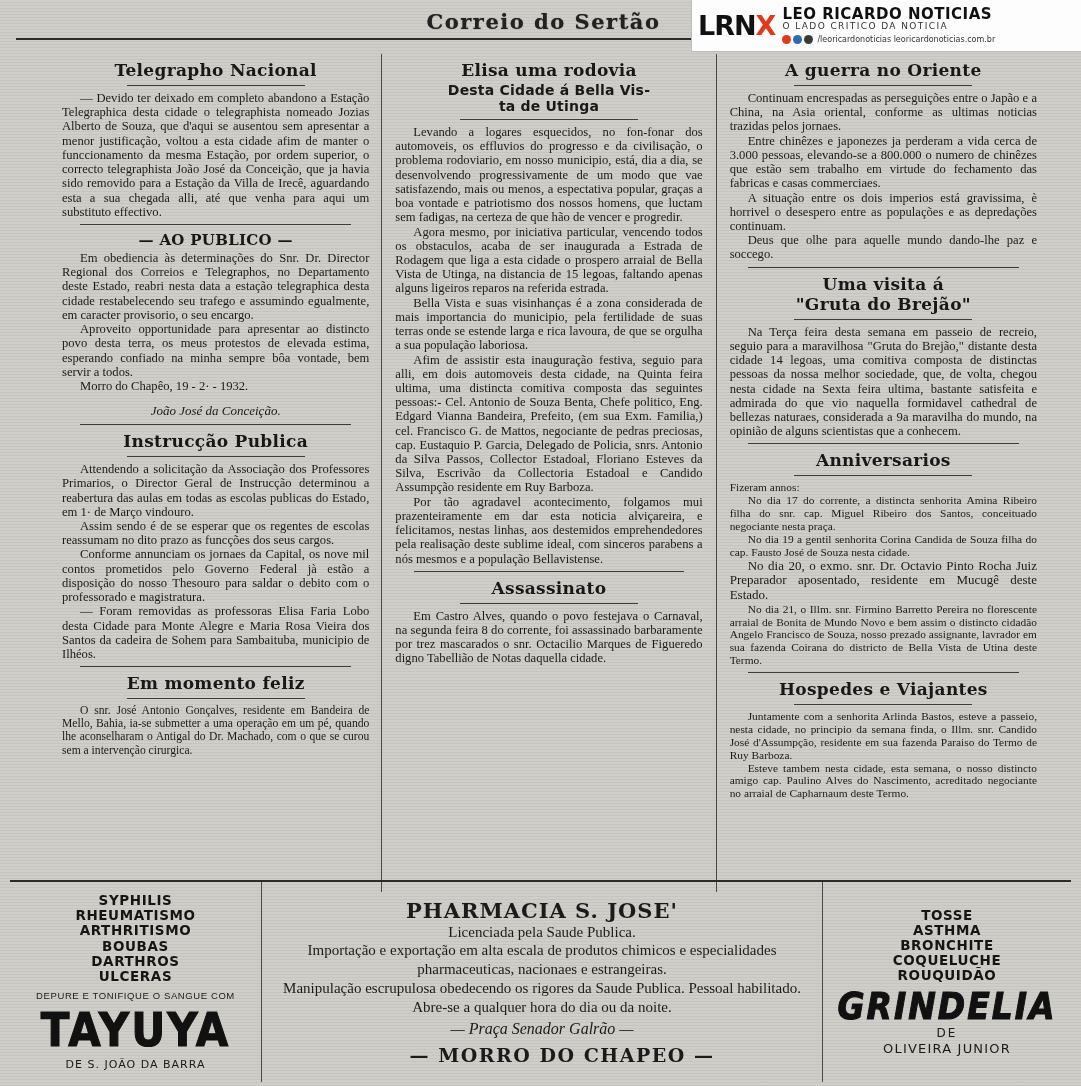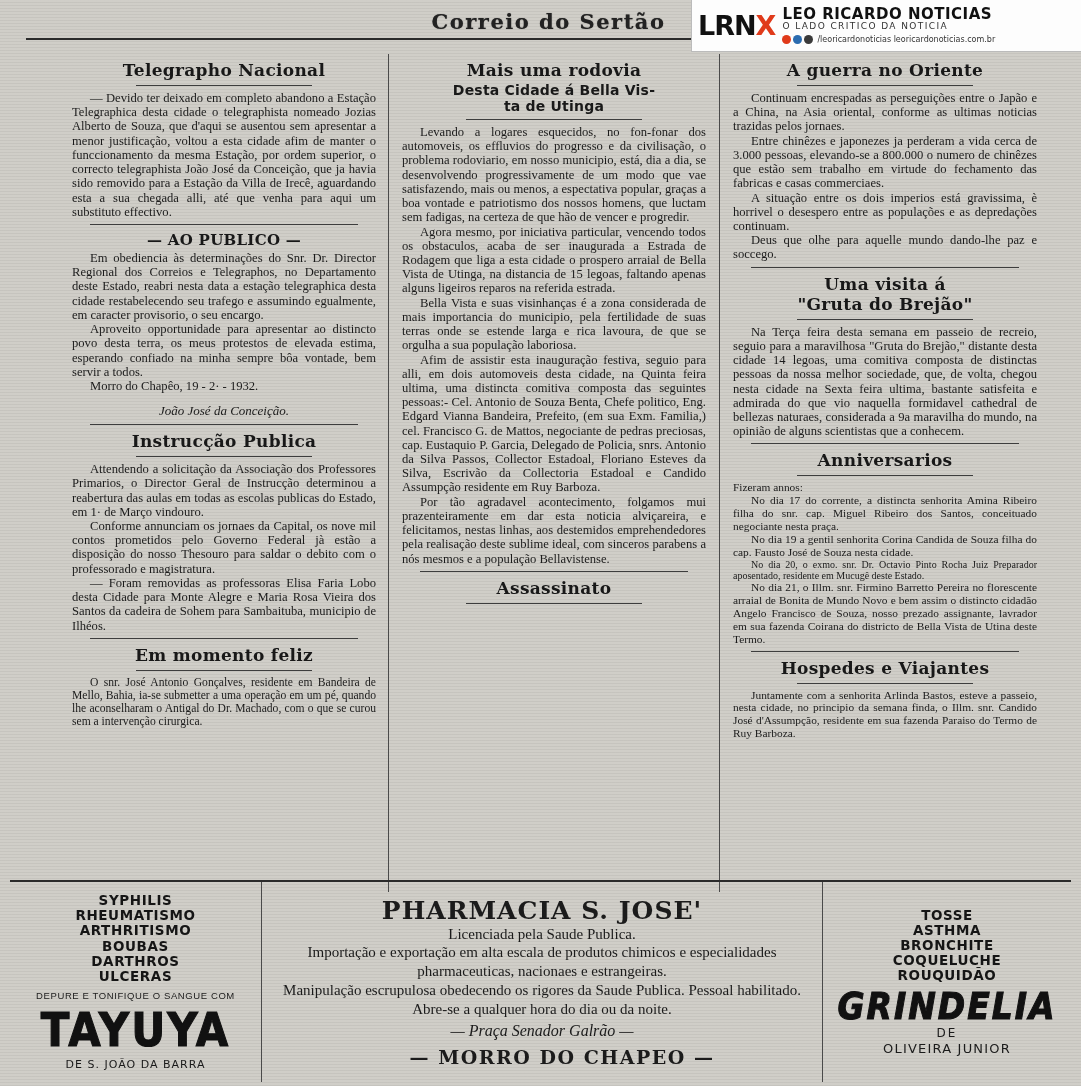--- a/index.html
+++ b/index.html
@@ -7,21 +7,21 @@
     width:1081px;height:1086px;overflow:hidden;
     font-family:"Liberation Serif", serif;
     color:#1b1b1b;
   }
   .page{
     position:relative;width:1081px;height:1086px;
     background:#cfcdc7;
     background-image:
       repeating-linear-gradient(0deg, rgba(0,0,0,0.045) 0px, rgba(0,0,0,0.045) 1px, rgba(255,255,255,0.02) 1px, rgba(255,255,255,0.02) 3px);
     box-sizing:border-box;
-    padding:6px 10px 0 26px;
+    padding:6px 10px 0 16px;
   }
   
   .masthead{
     position:relative;height:46px;
   }
   .masthead-title{
     text-align:center;
     font-family:"DejaVu Serif", serif;
     font-weight:bold;
     font-size:21px;
@@ -154,21 +154,21 @@
     margin-top:4px;
     transform:scaleY(1.12);
   }
   .bigword.g{font-size:40px;font-style:italic;}
   .smallfoot{
     font-family:"DejaVu Sans", sans-serif;
     font-size:11px;letter-spacing:1px;margin-top:4px;color:#1a1a1a;
   }
   .ph-title{
     font-family:"DejaVu Serif", serif;
-    font-weight:bold;font-size:25px;letter-spacing:1px;margin-bottom:0;text-align:right;
+    font-weight:bold;font-size:21px;letter-spacing:1px;margin-bottom:0;text-align:right;
   }
   .ph-line{font-size:15px;line-height:1.25;}
   .ph-line.it{font-style:italic;font-size:16px;margin-top:3px;}
   .ph-foot{
     font-family:"DejaVu Serif", serif;
     font-weight:bold;font-size:19px;letter-spacing:1.5px;margin-top:5px;margin-left:40px;
   }
   .grind-sub{font-family:"DejaVu Sans",sans-serif;font-size:12px;letter-spacing:2px;}
   .grind-name{font-family:"DejaVu Sans",sans-serif;font-size:13px;letter-spacing:1.2px;margin-top:1px;}
 </style>
@@ -210,45 +210,47 @@
       <h2 class="head small">— AO PUBLICO —</h2>
       <p>Em obediencia às determinações do Snr. Dr. Director Regional dos Correios e Telegraphos, no Departamento deste Estado, reabri nesta data a estação telegraphica desta cidade restabelecendo seu trafego e assumindo egualmente, em caracter provisorio, o seu encargo.</p>
       <p>Aproveito opportunidade para apresentar ao distincto povo desta terra, os meus protestos de elevada estima, esperando confiado na minha sempre bôa vontade, bem servir a todos.</p>
       <p>Morro do Chapêo, 19 - 2· - 1932.</p>
       <div class="sig">João José da Conceição.</div>
 
       <hr class="hr wide">
       <h2 class="head">Instrucção Publica</h2>
       <hr class="hr">
       <p>Attendendo a solicitação da Associação dos Professores Primarios, o Director Geral de Instrucção determinou a reabertura das aulas em todas as escolas publicas do Estado, em 1· de Março vindouro.</p>
+      <p>Assim sendo é de se esperar que os regentes de escolas reassumam no dito prazo as funcções dos seus cargos.</p>
       <p>Conforme annunciam os jornaes da Capital, os nove mil contos prometidos pelo Governo Federal jà estão a disposição do nosso Thesouro para saldar o debito com o professorado e magistratura.</p>
       <p>— Foram removidas as professoras Elisa Faria Lobo desta Cidade para Monte Alegre e Maria Rosa Vieira dos Santos da cadeira de Sohem para Sambaituba, municipio de Ilhéos.</p>
 
       <hr class="hr wide">
       <h2 class="head">Em momento feliz</h2>
       <hr class="hr">
       <p style="font-size:11.6px">O snr. José Antonio Gonçalves, residente em Bandeira de Mello, Bahia, ia-se submetter a uma operação em um pé, quando lhe aconselharam o Antigal do Dr. Machado, com o que se curou sem a intervenção cirurgica.</p>
     </div>
 
     <div class="col c2">
-      <h2 class="head">Mais uma rodovia</h2>
+      <h2 class="head">Elisa uma rodovia</h2>
       <h3 class="subhead">
         <span class="l2">Desta Cidade á Bella Vis-</span>
         <span class="l2">ta de Utinga</span>
       </h3>
       <hr class="hr">
       <p>Levando a logares esquecidos, no fon-fonar dos automoveis, os effluvios do progresso e da civilisação, o problema rodoviario, em nosso municipio, está, dia a dia, se desenvolvendo progressivamente de um modo que vae satisfazendo, mais ou menos, a espectativa popular, graças a boa vontade e patriotismo dos nossos homens, que luctam sem fadigas, na certeza de que hão de vencer e progredir.</p>
       <p>Agora mesmo, por iniciativa particular, vencendo todos os obstaculos, acaba de ser inaugurada a Estrada de Rodagem que liga a esta cidade o prospero arraial de Bella Vista de Utinga, na distancia de 15 legoas, faltando apenas alguns ligeiros reparos na referida estrada.</p>
       <p>Bella Vista e suas visinhanças é a zona considerada de mais importancia do municipio, pela fertilidade de suas terras onde se estende larga e rica lavoura, de que se orgulha a sua população laboriosa.</p>
       <p>Afim de assistir esta inauguração festiva, seguio para alli, em dois automoveis desta cidade, na Quinta feira ultima, uma distincta comitiva composta das seguintes pessoas:- Cel. Antonio de Souza Benta, Chefe politico, Eng. Edgard Vianna Bandeira, Prefeito, (em sua Exm. Familia,) cel. Francisco G. de Mattos, negociante de pedras preciosas, cap. Eustaquio P. Garcia, Delegado de Policia, snrs. Antonio da Silva Passos, Collector Estadoal, Floriano Esteves da Silva, Escrivão da Collectoria Estadoal e Candido Assumpção residente em Ruy Barboza.</p>
       <p>Por tão agradavel acontecimento, folgamos mui prazenteiramente em dar esta noticia alviçareira, e felicitamos, nestas linhas, aos destemidos emprehendedores pela realisação deste sublime ideal, com sinceros parabens a nós mesmos e a população Bellavistense.</p>
 
       <hr class="hr wide">
       <h2 class="head">Assassinato</h2>
       <hr class="hr">
+      <p>Em Castro Alves, quando o povo festejava o Carnaval, na segunda feira 8 do corrente, foi assassinado barbaramente por trez mascarados o snr. Octacilio Marques de Figueredo digno Tabellião de Notas daquella cidade.</p>
     </div>
 
     <div class="col c3">
       <h2 class="head">A guerra no Oriente</h2>
       <hr class="hr">
       <p>Continuam encrespadas as perseguições entre o Japão e a China, na Asia oriental, conforme as ultimas noticias trazidas pelos jornaes.</p>
       <p>Entre chinêzes e japonezes ja perderam a vida cerca de 3.000 pessoas, elevando-se a 800.000 o numero de chinêzes que estão sem trabalho em virtude do fechamento das fabricas e casas commerciaes.</p>
       <p>A situação entre os dois imperios está gravissima, è horrivel o desespero entre as populações e as depredações continuam.</p>
       <p>Deus que olhe para aquelle mundo dando-lhe paz e soccego.</p>
 
@@ -257,27 +259,28 @@
       <h2 class="head" style="margin-top:0">"Gruta do Brejão"</h2>
       <hr class="hr">
       <p>Na Terça feira desta semana em passeio de recreio, seguio para a maravilhosa "Gruta do Brejão," distante desta cidade 14 legoas, uma comitiva composta de distinctas pessoas da nossa melhor sociedade, que, de volta, chegou nesta cidade na Sexta feira ultima, bastante satisfeita e admirada do que vio naquella formidavel cathedral de bellezas naturaes, considerada a 9a maravilha do mundo, na opinião de alguns scientistas que a conhecem.</p>
 
       <hr class="hr wide">
       <h2 class="head">Anniversarios</h2>
       <hr class="hr">
       <p class="noind" style="font-size:11.4px">Fizeram annos:</p>
       <p style="font-size:11.4px">No dia 17 do corrente, a distincta senhorita Amina Ribeiro filha do snr. cap. Miguel Ribeiro dos Santos, conceituado negociante nesta praça.</p>
       <p style="font-size:11.4px">No dia 19 a gentil senhorita Corina Candida de Souza filha do cap. Fausto José de Souza nesta cidade.</p>
-      <p style="font-size:10px">No dia 20, o exmo. snr. Dr. Octavio Pinto Rocha Juiz Preparador aposentado, residente em Mucugê deste Estado.</p>
+      <p style="font-size:13px">No dia 20, o exmo. snr. Dr. Octavio Pinto Rocha Juiz Preparador aposentado, residente em Mucugê deste Estado.</p>
       <p style="font-size:11.4px">No dia 21, o Illm. snr. Firmino Barretto Pereira no florescente arraial de Bonita de Mundo Novo e bem assim o distincto cidadão Angelo Francisco de Souza, nosso prezado assignante, lavrador em sua fazenda Coirana do districto de Bella Vista de Utina deste Termo.</p>
 
       <hr class="hr wide">
       <h2 class="head">Hospedes e Viajantes</h2>
       <hr class="hr">
       <p style="font-size:11.4px">Juntamente com a senhorita Arlinda Bastos, esteve a passeio, nesta cidade, no principio da semana finda, o Illm. snr. Candido José d'Assumpção, residente em sua fazenda Paraiso do Termo de Ruy Barboza.</p>
+      <p style="font-size:11.4px">Esteve tambem nesta cidade, esta semana, o nosso distincto amigo cap. Paulino Alves do Nascimento, acreditado negociante no arraial de Capharnaum deste Termo.</p>
     </div>
   </div>
 
   <div class="ads">
 
     <div class="ad left">
       <div class="ailist">
         <div>SYPHILIS</div>
         <div>RHEUMATISMO</div>
         <div>ARTHRITISMO</div>

